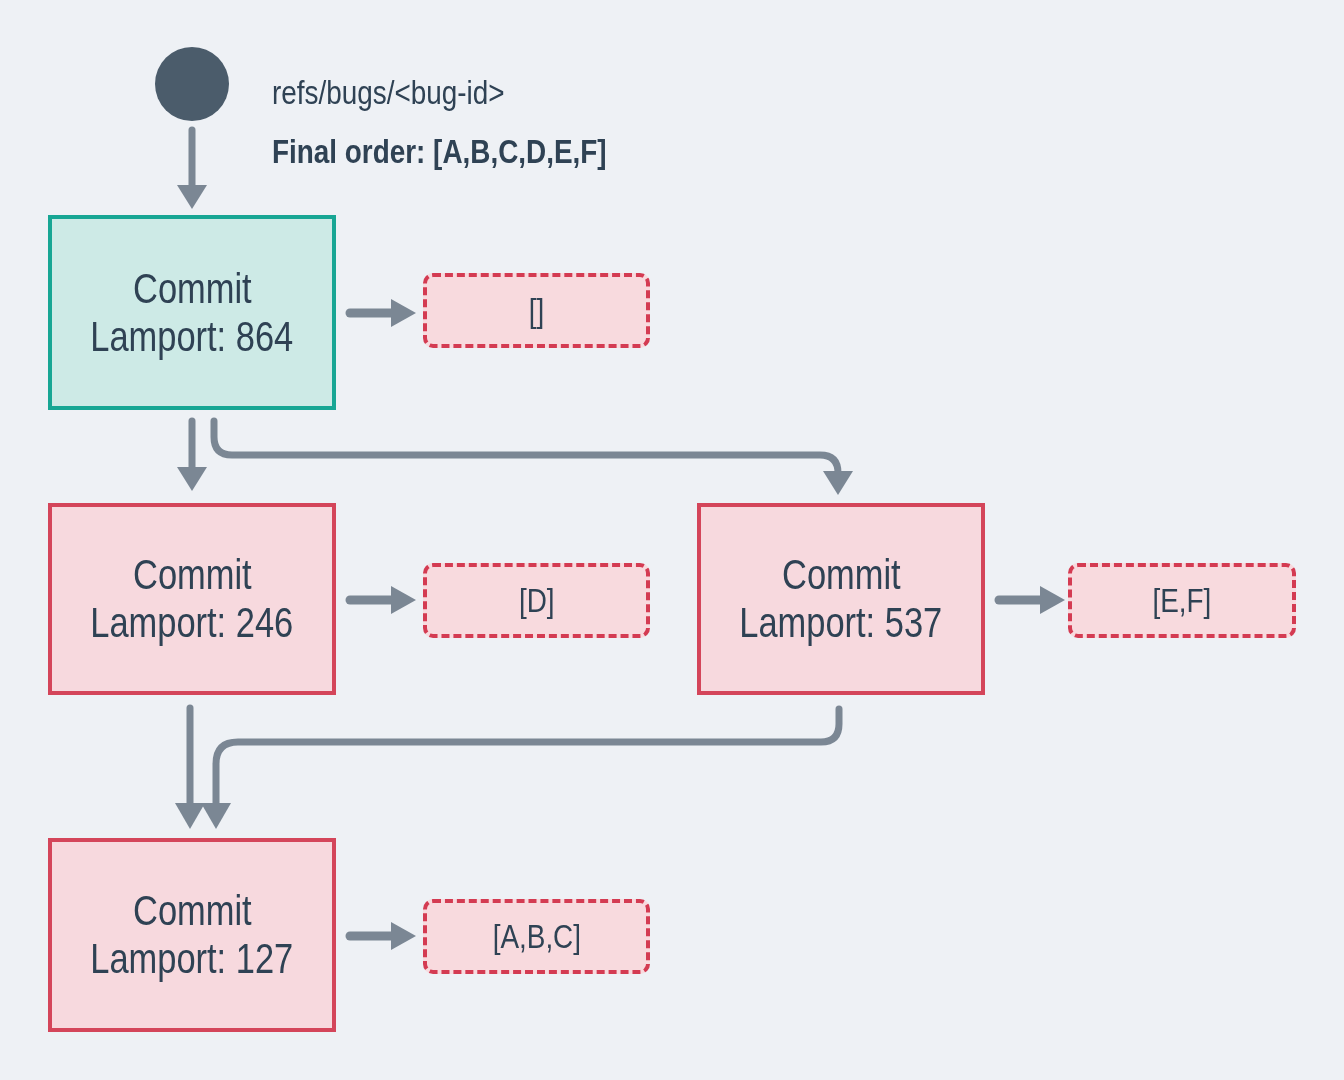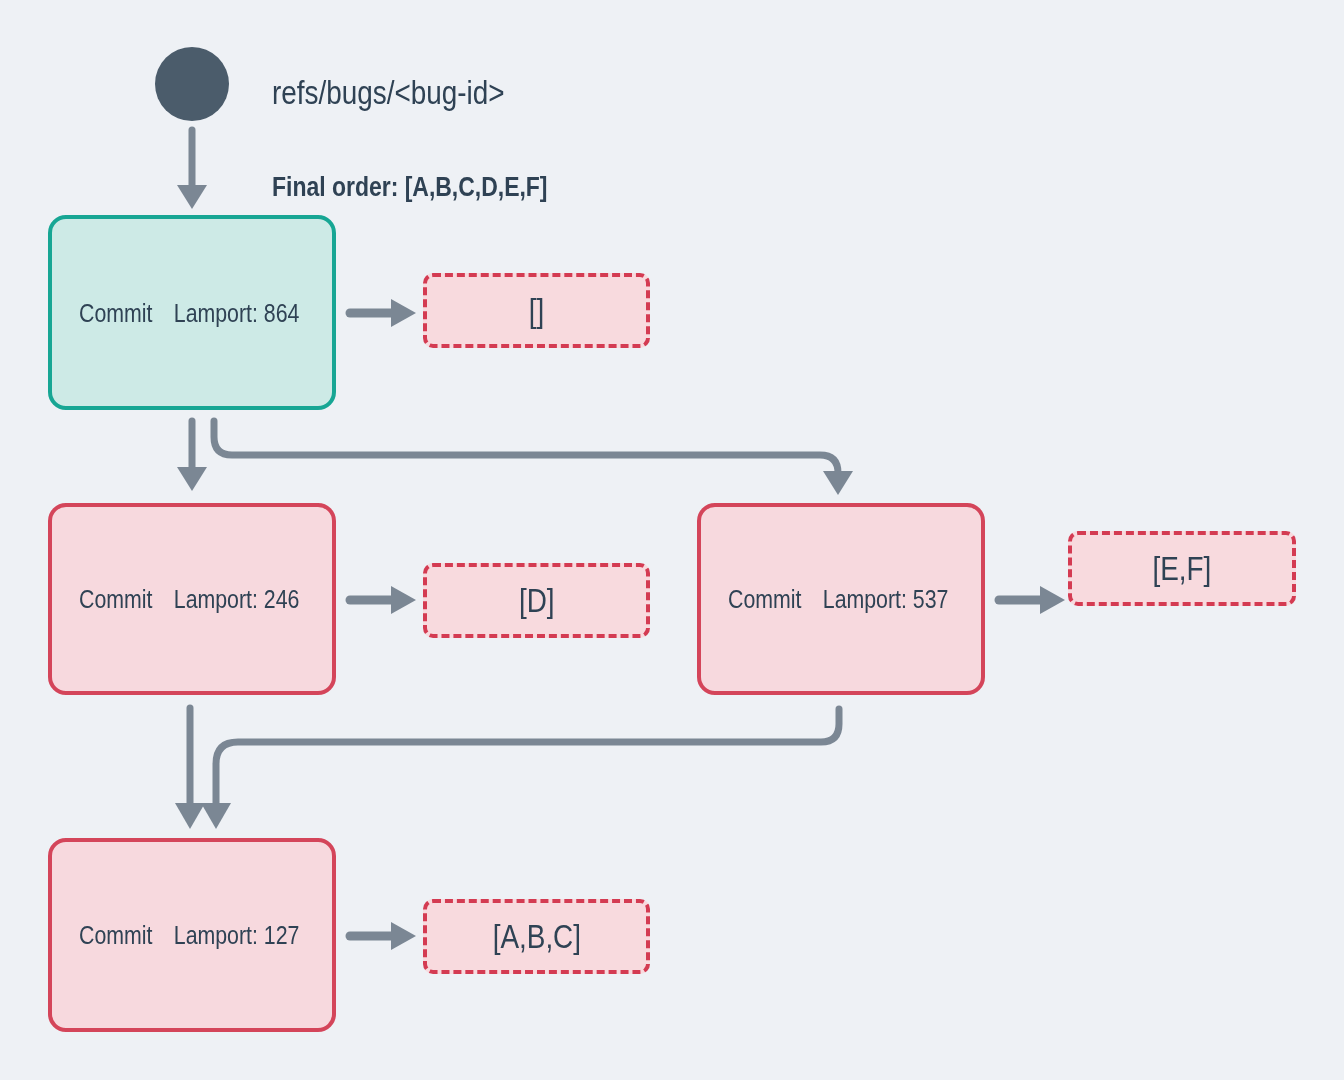--- a/index.html
+++ b/index.html
@@ -59,35 +59,35 @@
   .ref-label{
     position:absolute;
     left:272px;top:72px;
     font-size:34px;
     line-height:40px;
     color:var(--text,#2f4254);
   }
   .final-order{
     position:absolute;
     left:272px;top:131px;
-    font-size:28px;
+    font-size:34px;
     line-height:40px;
     font-weight:700;
     color:var(--text,#2f4254);
-    margin-top:36px;
   }
   .node{
     position:absolute;
     box-sizing:border-box;
     width:288px;
-    border-radius:18px;
+    border-radius:0;
     display:flex;
+    flex-direction:column;
     align-items:center;
     justify-content:center;
-    font-size:26px;
+    font-size:42px;
     color:var(--text,#2f4254);
   }
   .node .nline{
     display:block;
     line-height:48px;
     text-align:center;
   }
   .node.teal{
     background:var(--teal-fill,#cdeae6);
     border:4px solid var(--teal-border,#17a694);
@@ -170,21 +170,21 @@
   </div>
 
   <div class="payload" style="left:423px;top:273px;">
     <span class="cx">[]</span>
   </div>
 
   <div class="payload" style="left:423px;top:563px;">
     <span class="cx">[D]</span>
   </div>
 
-  <div class="payload" style="left:1068px;top:531px;width:228px;">
+  <div class="payload" style="left:1068px;top:563px;width:228px;">
     <span class="cx">[E,F]</span>
   </div>
 
   <div class="payload" style="left:423px;top:899px;align-items:center;">
     <span class="cx">[A,B,C]</span>
   </div>
 
 </div>
 
 </body></html>

